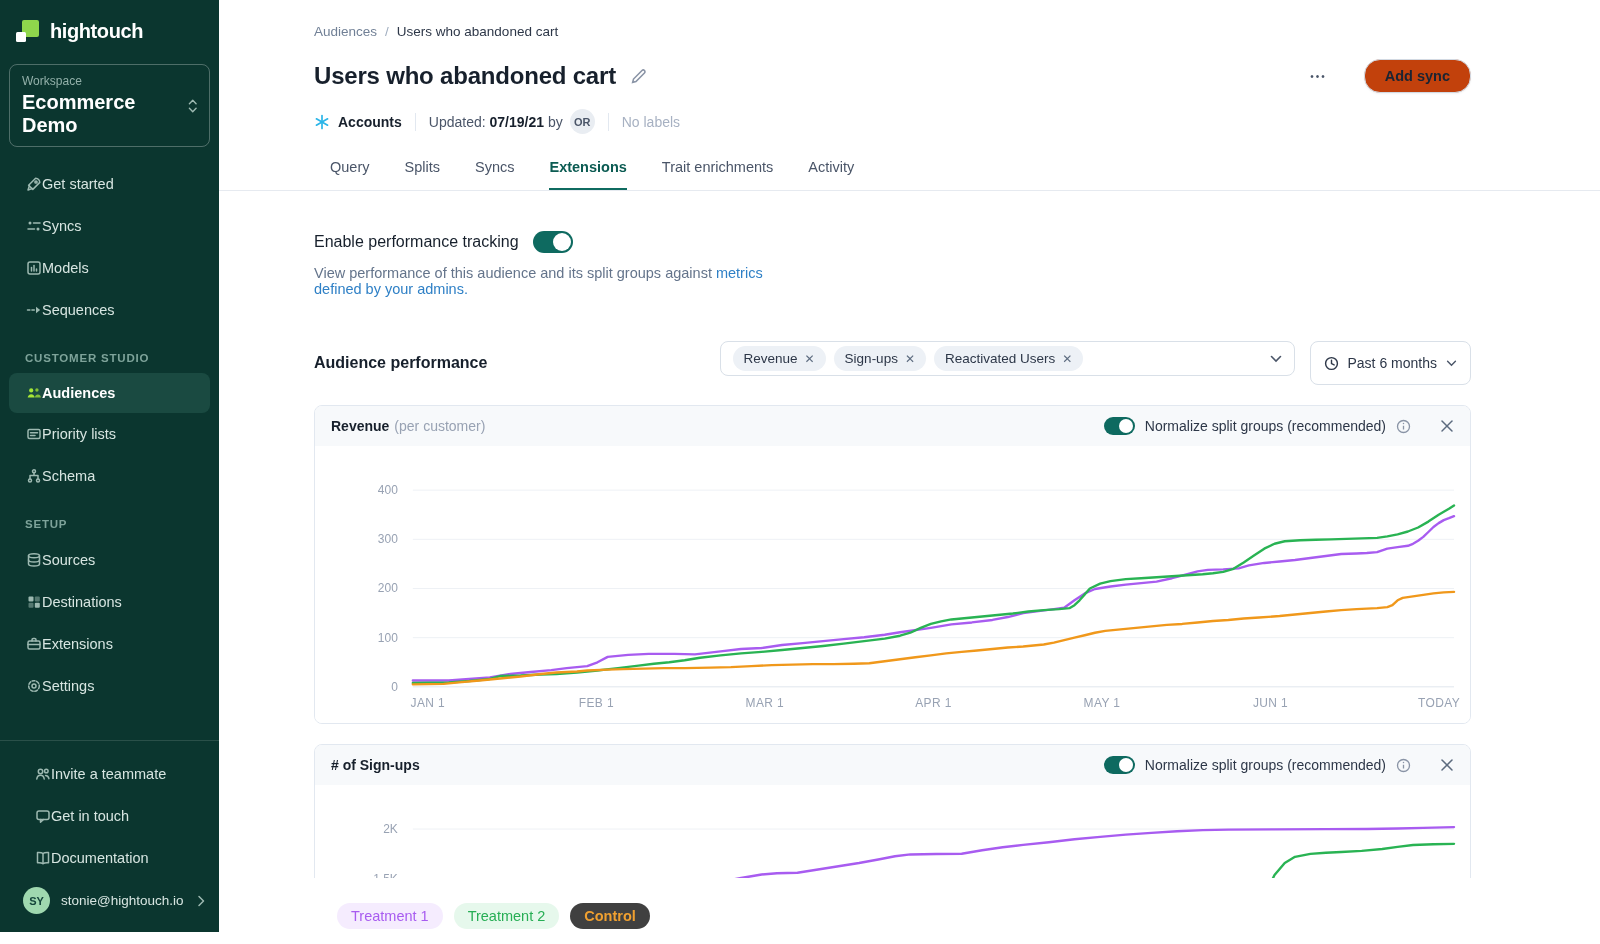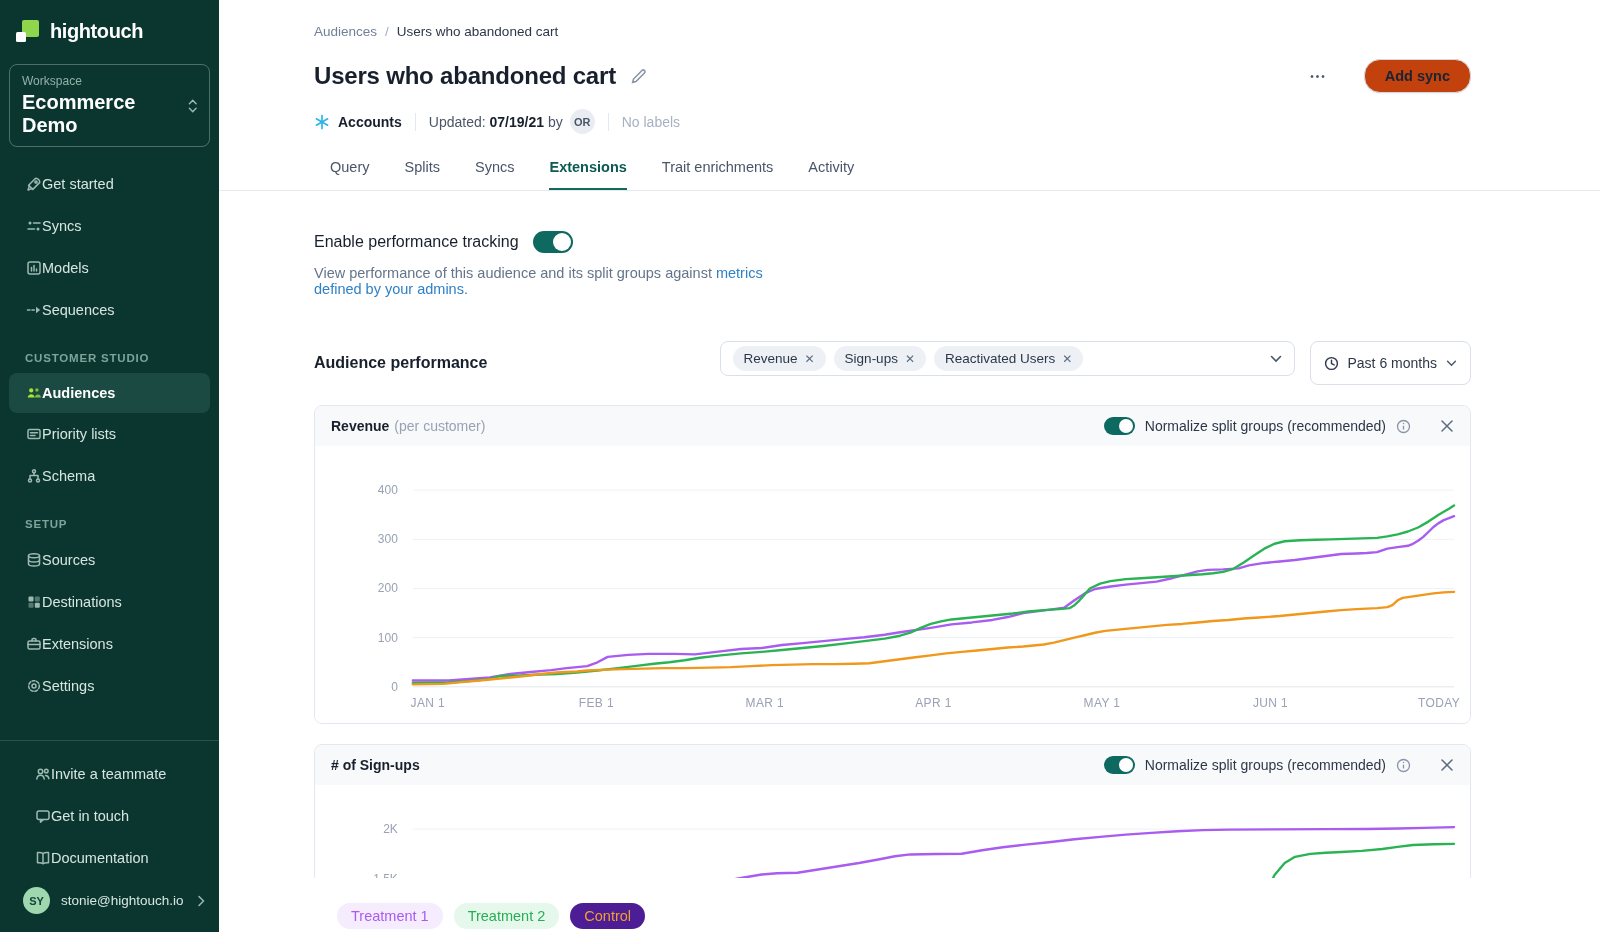--- a/index.html
+++ b/index.html
@@ -459,14 +459,14 @@
             <path d="M950.9 111.0 L961.2 90.0 L971.4 78.0 L981.7 71.8 L997.1 68.8 L1012.6 67.7 L1028.0 67.0 L1048.5 65.8 L1069.1 64.0 L1084.5 61.8 L1099.9 60.0 L1120.4 59.2 L1141.0 58.8" fill="none" stroke="#29B353" stroke-width="2.4" stroke-linejoin="round" stroke-linecap="round"></path>
           </svg>
       </div>
     </div>
   </div>
 </div>
 
 <div class="legend-bar">
   <span class="legend-pill" style="background: rgb(245, 236, 254); color: rgb(168, 92, 240);">Treatment 1</span>
   <span class="legend-pill" style="background: rgb(230, 248, 236); color: rgb(39, 174, 85);">Treatment 2</span>
-  <span class="legend-pill" style="background: #4c1d95; color: rgb(240, 160, 48);">Control</span>
+  <span class="legend-pill" style="background: #404040; color: rgb(240, 160, 48); font-weight: bold;">Control</span>
 </div>
 
 </body></html>

